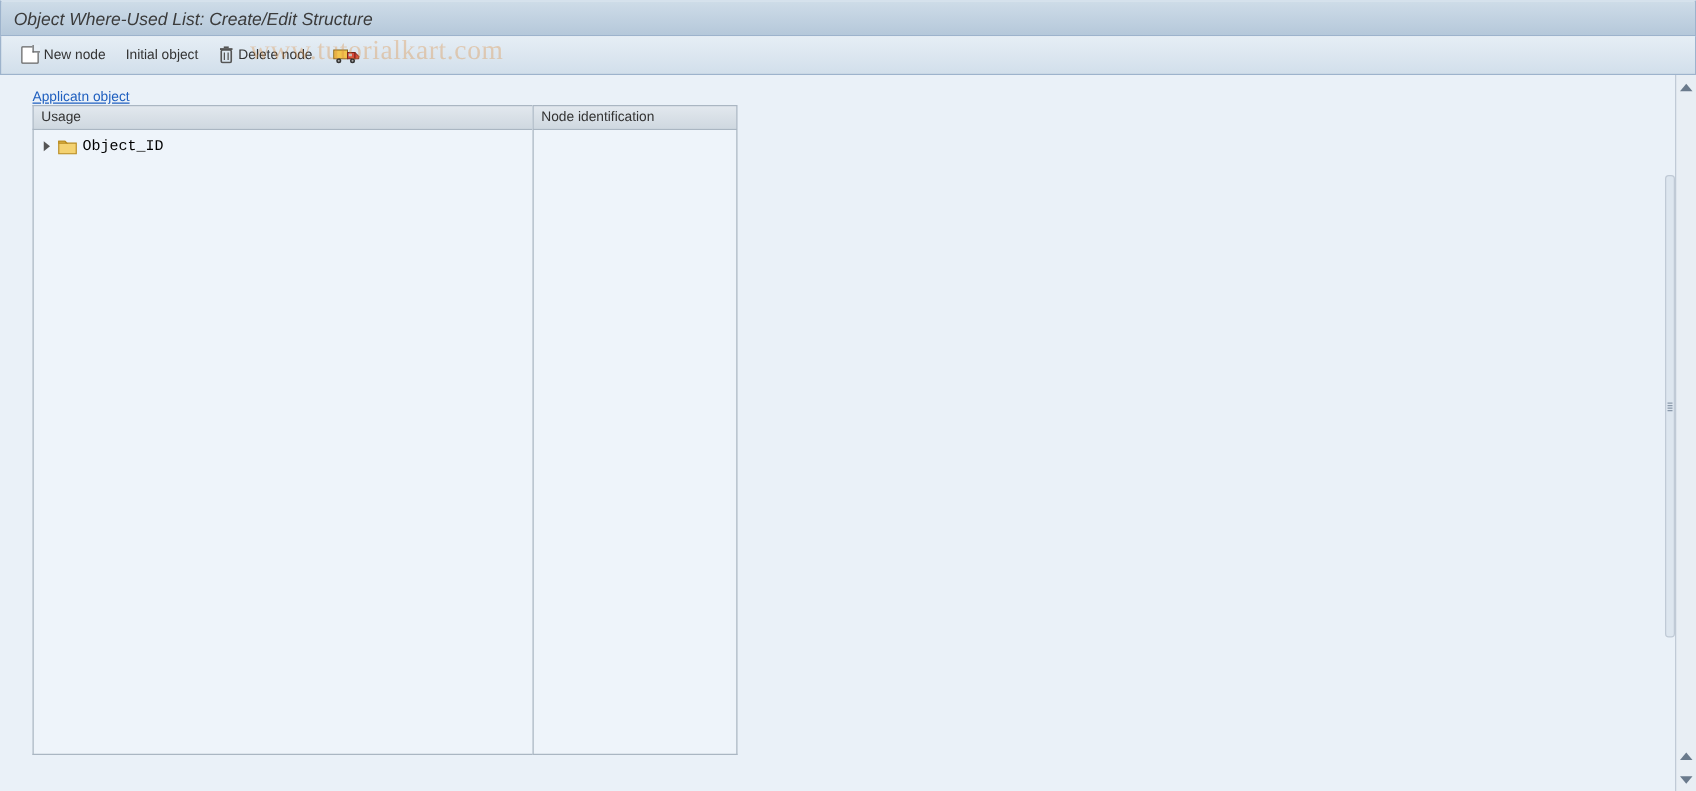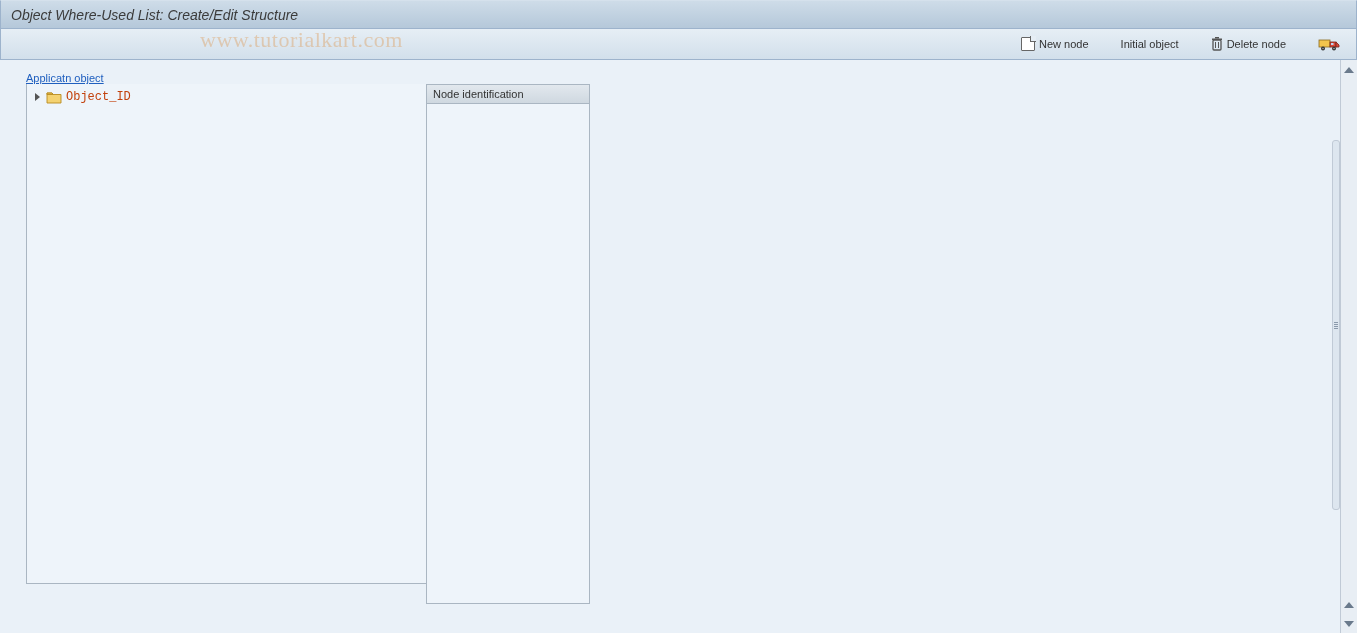--- a/index.html
+++ b/index.html
@@ -30,22 +30,21 @@
     }
     
     .toolbar {
       background: linear-gradient(to bottom, #e6eef5, #d2dfeb);
       border: 1px solid #9db3cc;
       border-top: none;
       height: 31px;
       display: flex;
       align-items: center;
       padding: 0 8px;
-      gap: 16px;
-      justify-content: flex-end;
+      gap: 0;
     }
     .toolbar-btn {
       display: flex;
       align-items: center;
       gap: 4px;
       padding: 4px 8px;
       cursor: pointer;
       color: #333;
       font-size: 11px;
     }
@@ -117,21 +116,21 @@
     }
     .col-usage .col-header { border-right: none; }
     .col-body {
       background: #eef4fa;
       border: 1px solid #aab6c2;
       border-top: none;
       height: 500px;
       padding: 4px;
       font-family: "Courier New", monospace;
       font-size: 12px;
-      color: #c2410c;
+      color: #000000;
     }
     .col-usage .col-body { border-right: none; }
     .tree-row {
       display: flex;
       align-items: center;
       gap: 4px;
       padding: 2px;
       cursor: pointer;
     }
     .tree-arrow {
@@ -256,20 +255,21 @@
 </div>
 
 <div class="content-wrapper">
   <div class="content">
     <div class="link-row">
       <a class="app-link">Applicatn object</a>
     </div>
 
     <div class="tree-container">
       <div class="tree-col col-usage">
+        <div class="col-header">Usage</div>
         <div class="col-body">
           <div class="tree-row">
             <span class="tree-arrow"></span>
             <span class="icon-folder">
               <svg width="16" height="13" viewBox="0 0 16 13">
                 <path d="M1 2 L6 2 L7.5 3.5 L15 3.5 L15 12 L1 12 Z" fill="#f4d271" stroke="#b88b1f" stroke-width="0.9"></path>
                 <path d="M1 2 L6 2 L7.5 3.5 L1 3.5 Z" fill="#e6bc4e" stroke="#b88b1f" stroke-width="0.9"></path>
               </svg>
             </span>
             <span>Object_ID</span>

